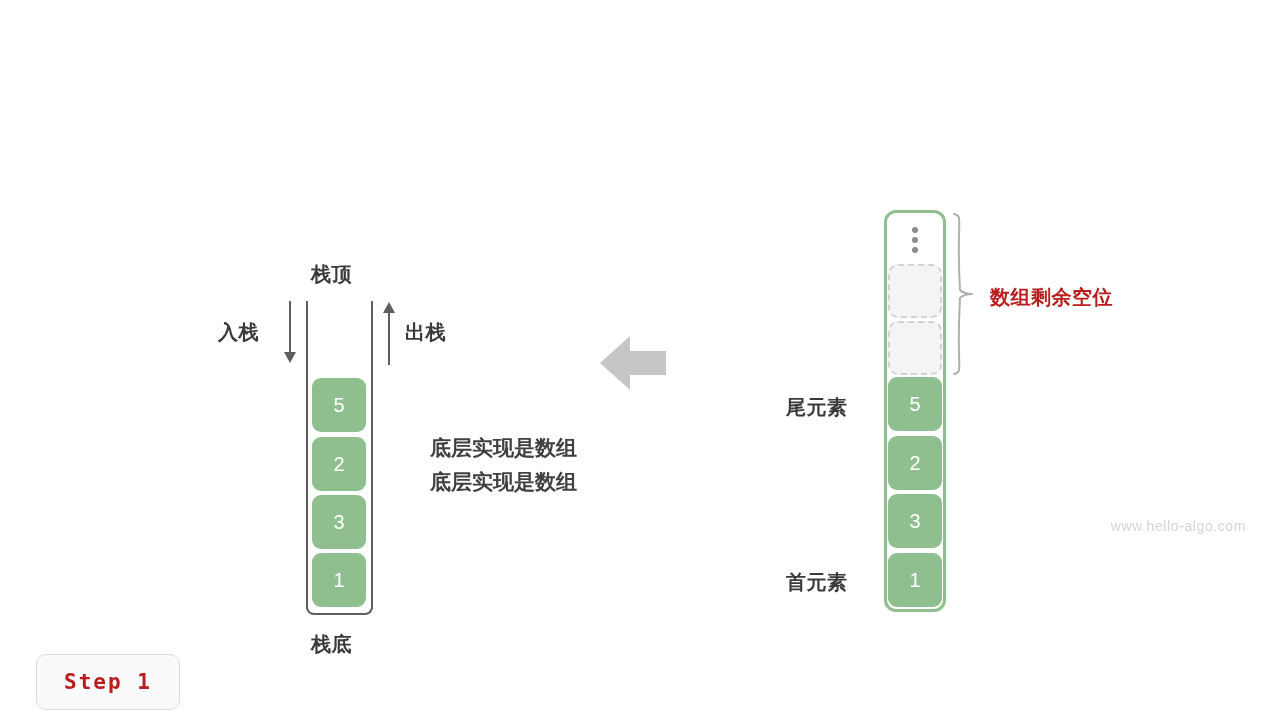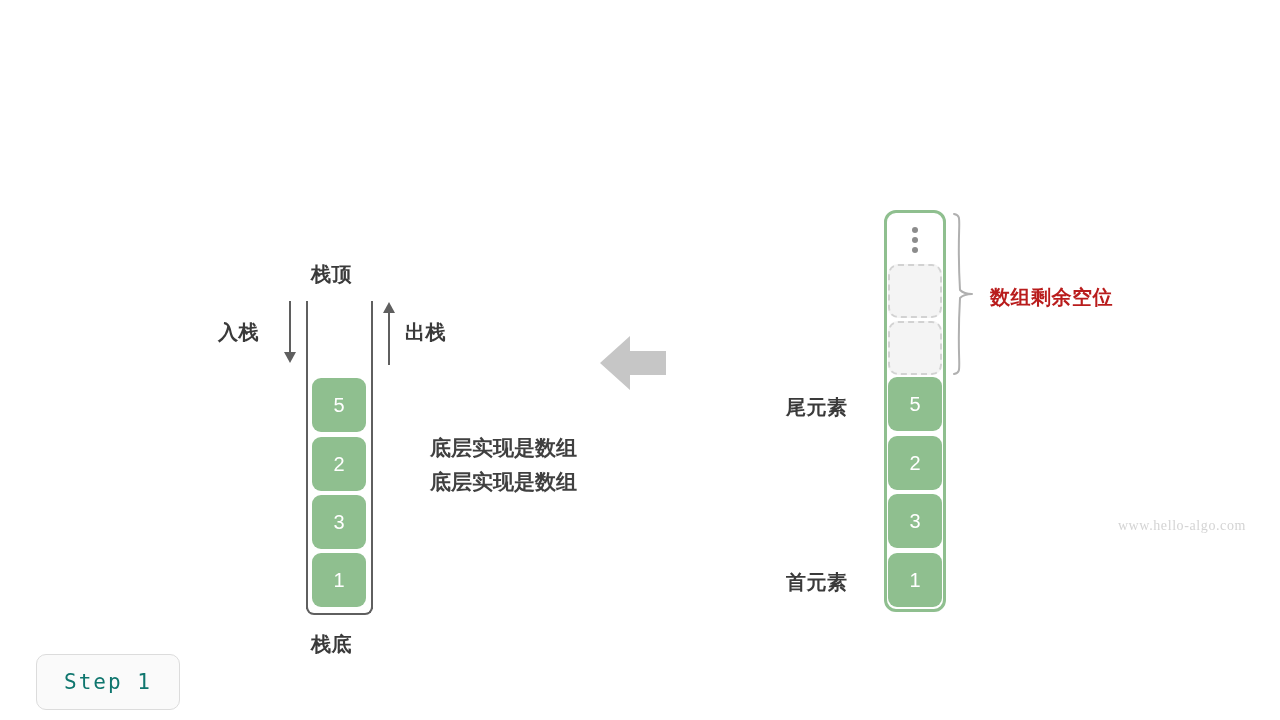--- a/index.html
+++ b/index.html
@@ -148,31 +148,31 @@
     border-radius: 10px;
     background: #fafafa;
     display: flex;
     align-items: center;
     justify-content: center;
     box-sizing: border-box;
   }
   #step-badge span {
     font-family: "DejaVu Sans Mono", "Liberation Mono", monospace;
     font-size: 21px;
-    font-weight: normal;
-    color: #0f766e;
+    font-weight: bold;
+    color: #b91c1c;
     letter-spacing: 2px;
   }
 
   
   #watermark {
     position: absolute;
     right: 34px;
     bottom: 14px;
-    font-family: Liberation Serif, serif;
+    font-family: Liberation Sans, sans-serif;
     font-size: 14px;
     color: #d4d4d4;
     letter-spacing: 0.6px;
     white-space: nowrap;
   }
 </style>
 </head>
 <body>
 
 <div id="canvas">

